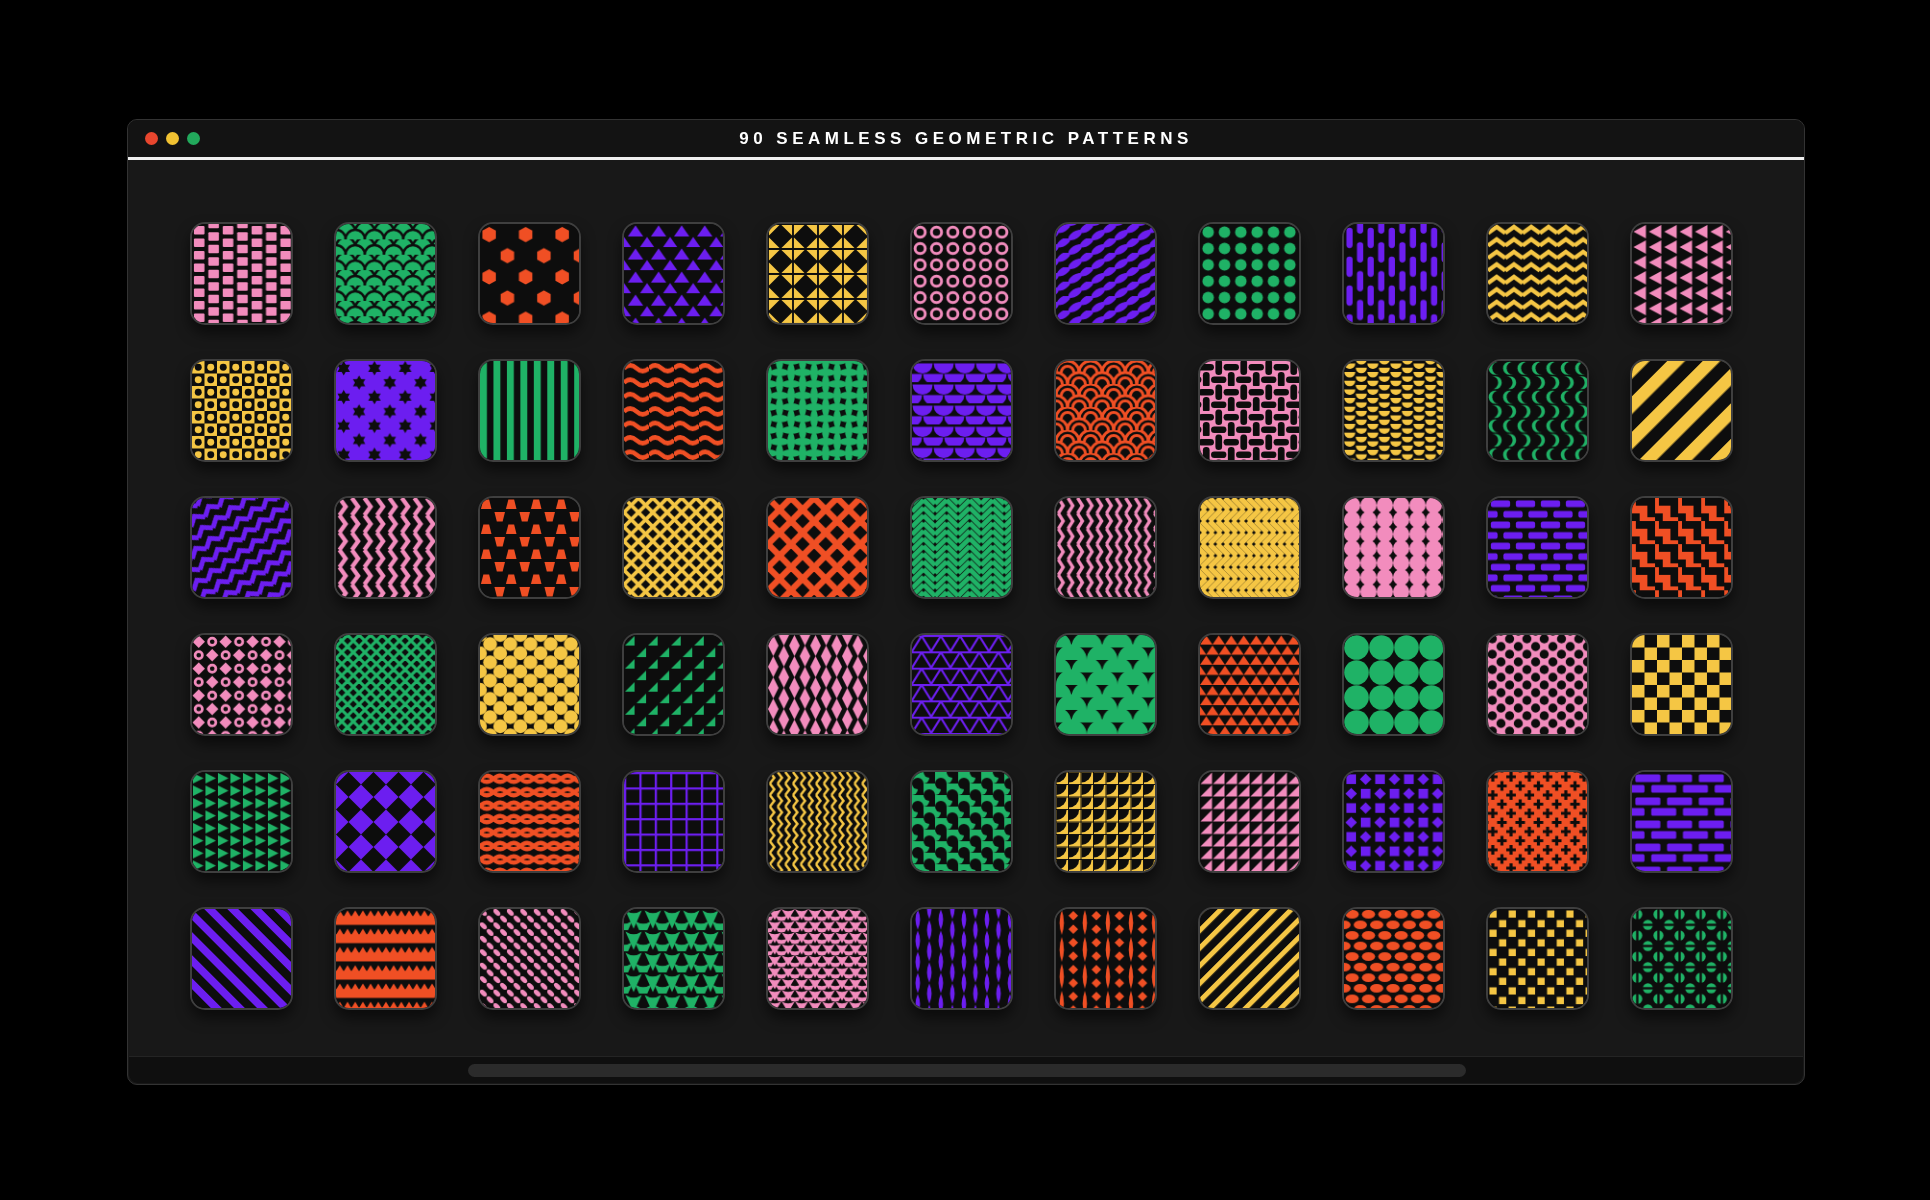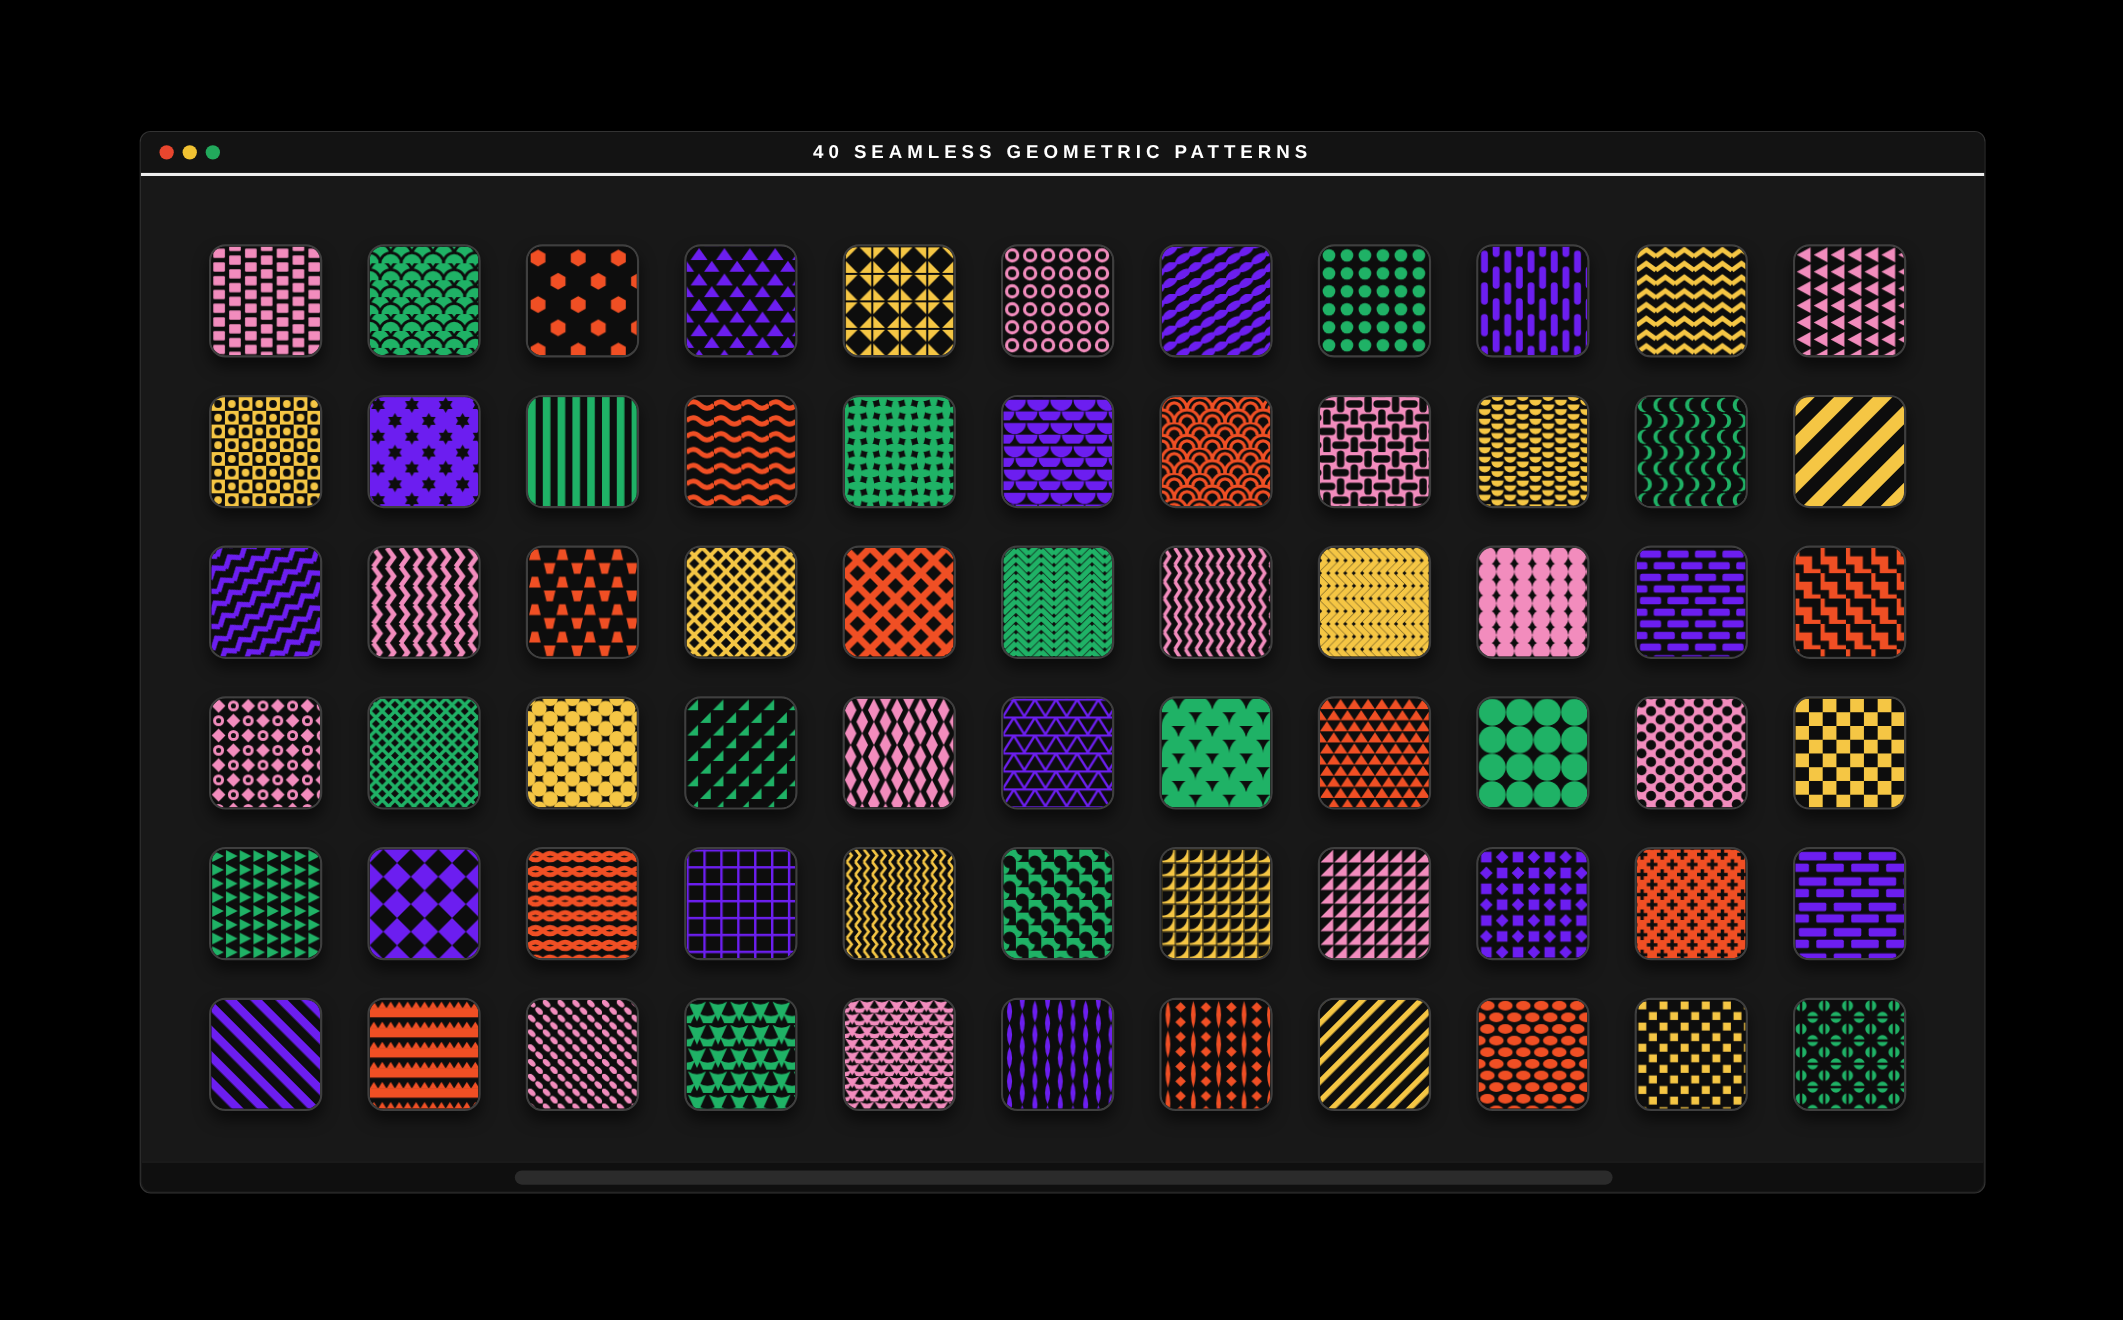--- a/index.html
+++ b/index.html
@@ -27,21 +27,21 @@
 </head>
 <body>
 
 <div class="window">
   <div class="titlebar">
     <div class="lights">
       <span class="light" style="background: rgb(232, 70, 46);"></span>
       <span class="light" style="background: rgb(241, 194, 50);"></span>
       <span class="light" style="background: rgb(34, 169, 92);"></span>
     </div>
-    <div class="title">40 SEAMLESS GEOMETRIC PATTERNS</div>
+    <div class="title">90 SEAMLESS GEOMETRIC PATTERNS</div>
   </div>
   <div class="content">
     <div class="grid">
         <div class="tile">
           <svg viewBox="0 0 103 103" xmlns="http://www.w3.org/2000/svg">
             <defs>
               <pattern id="p0" patternUnits="userSpaceOnUse" width="30" height="26">
                 <g fill="#F28CBD">
                   <rect x="2" y="2" width="11" height="9" rx="1"></rect>
                   <rect x="2" y="15" width="11" height="9" rx="1"></rect>

